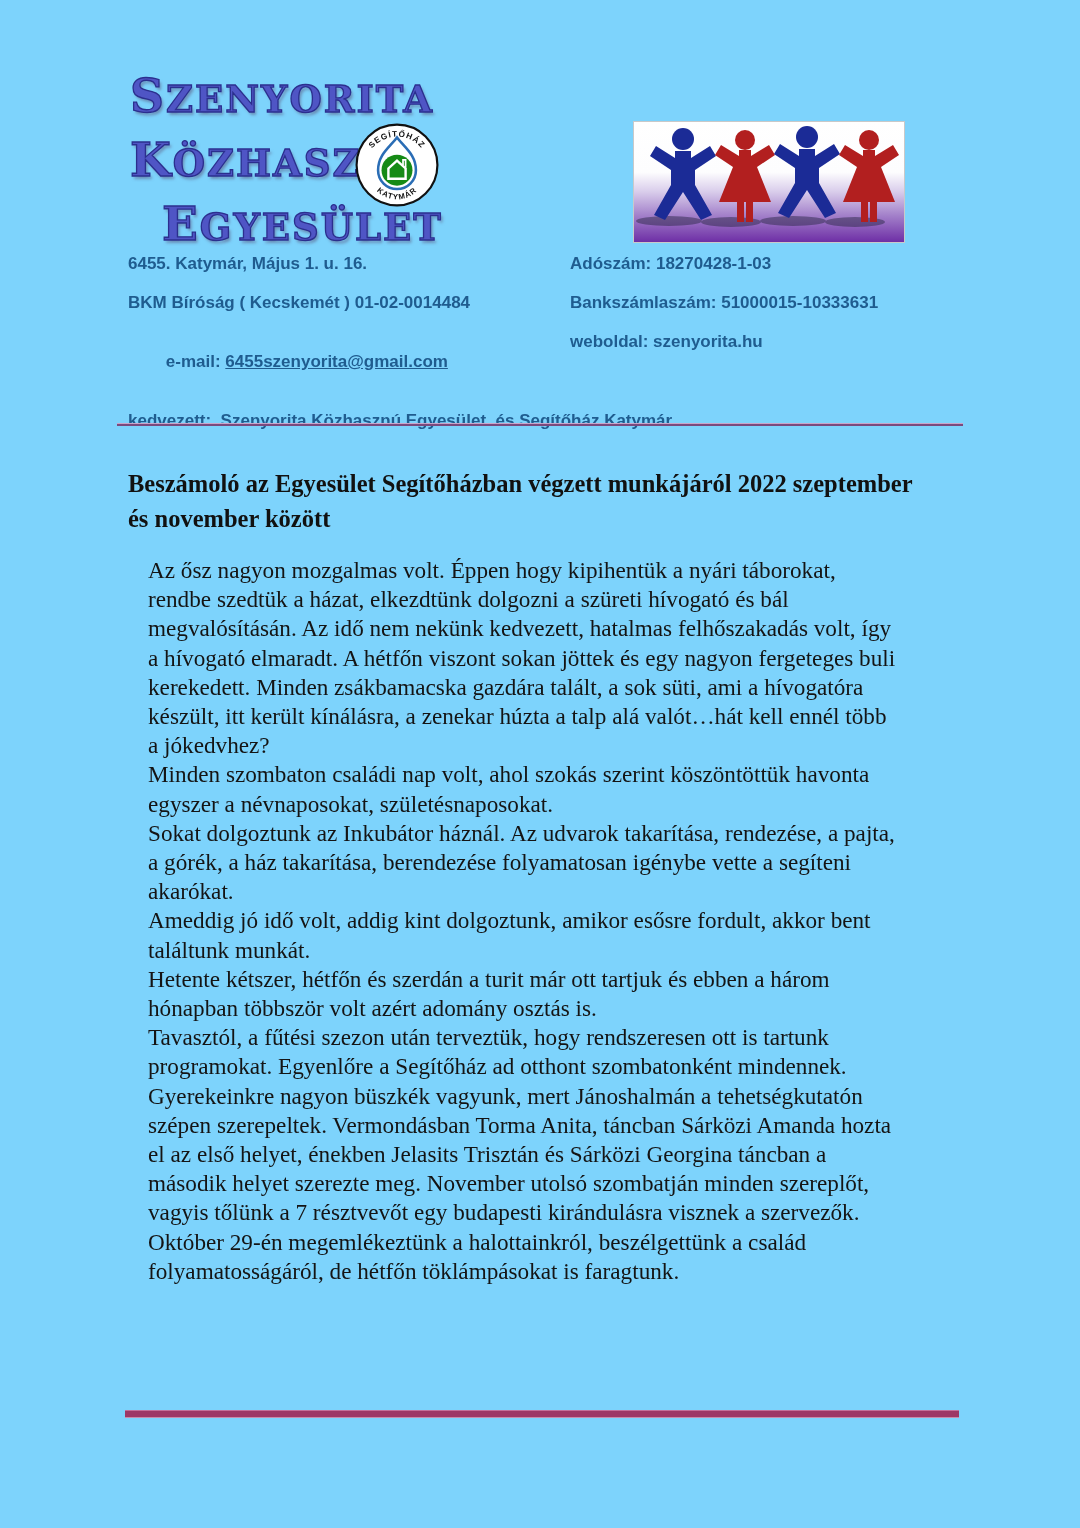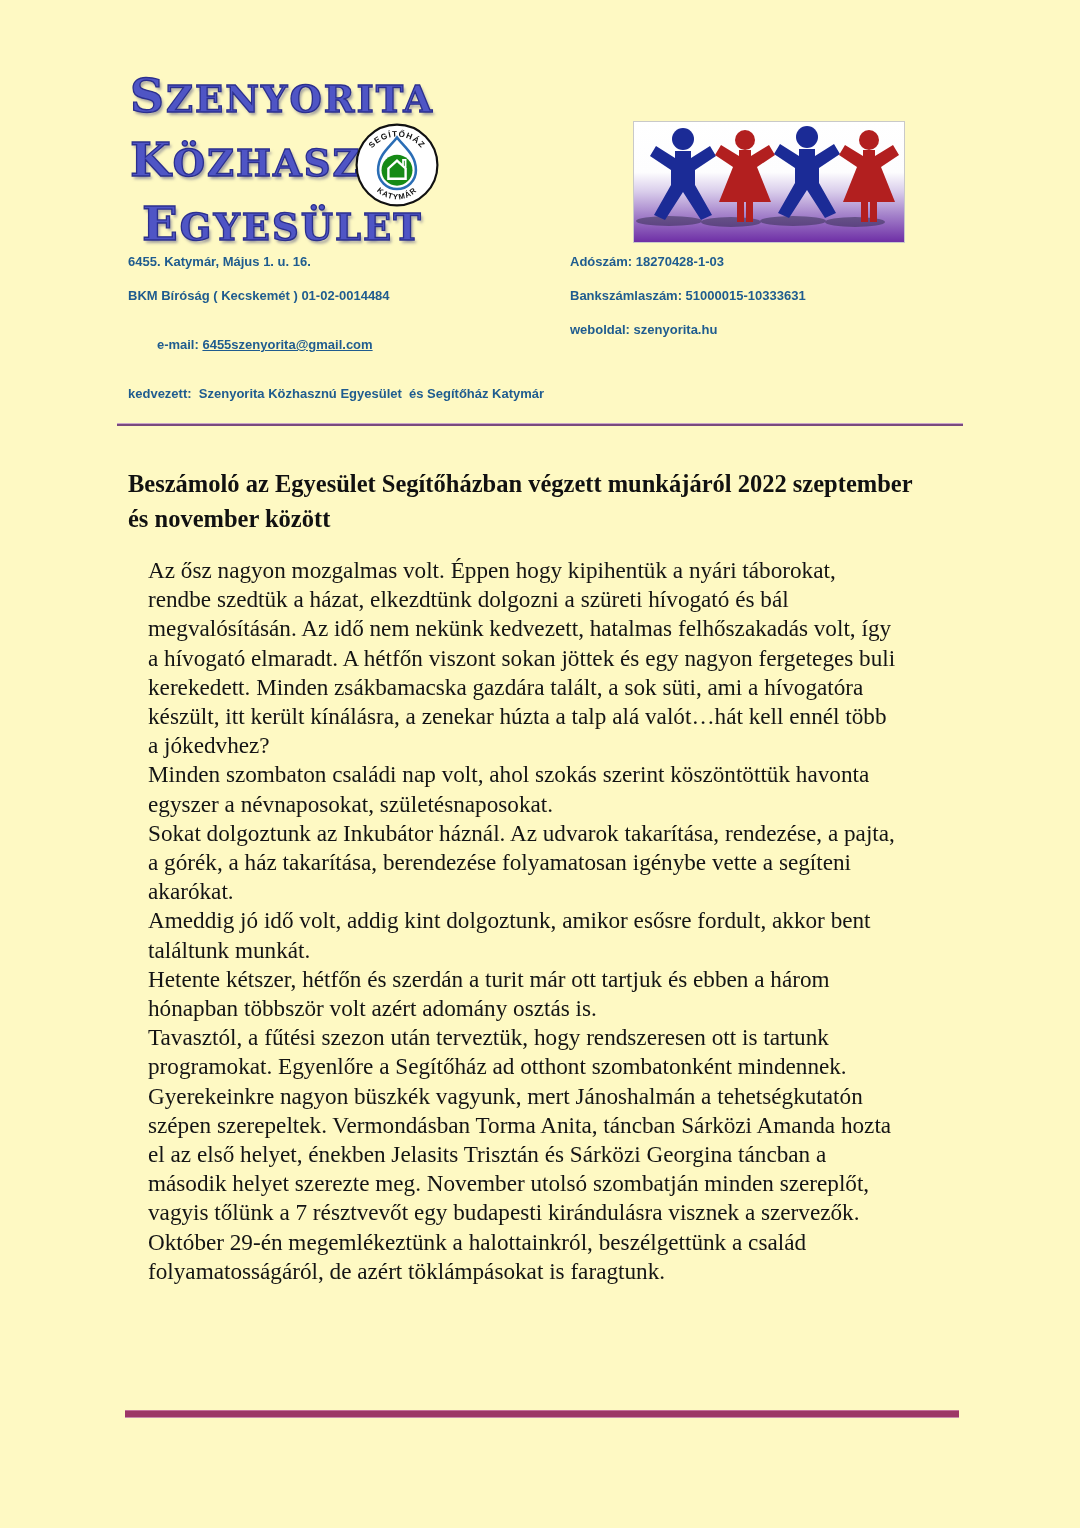--- a/index.html
+++ b/index.html
@@ -1,52 +1,52 @@
 <!DOCTYPE html>
 <html lang="hu"><head>
 <meta charset="utf-8">
 <style>
   * { margin:0; padding:0; box-sizing:border-box; }
   html,body { background:#888; }
   .page {
     position:relative;
     width:1080px; height:1528px;
     margin:0 auto;
-    background:#fef9c3;
+    background:#7dd3fc;
     overflow:hidden;
     font-family:"Liberation Serif", serif;
   }
 
   
   .logo-block { position:absolute; left:130px; top:72px; }
   .logo-line {
     display:block;
     font-family:"DejaVu Serif", serif;
     font-weight:700;
     font-size:37px;
     line-height:1.0;
     letter-spacing:2px;
     color:#4f55c5;
     -webkit-text-stroke:1.3px #2b2f8e;
     text-shadow:2px 3px 3px rgba(90,90,130,.55);
     margin-bottom:17px;
   }
   .logo-line::first-letter { font-size:47px; }
-  .logo-line.l3 { margin-left:12px; }
+  .logo-line.l3 { margin-left:32px; }
 
   .emblem { position:absolute; left:354px; top:122px; width:86px; height:86px; }
 
   .family { position:absolute; left:633px; top:121px; width:272px; height:122px; }
 
   
   .contact {
     position:absolute; left:128px; top:254px; right:110px;
     font-family:"Liberation Sans", sans-serif;
     font-weight:700;
-    font-size:13px;
+    font-size:17px;
     color:#1f5c8f;
   }
   .contact-row { display:flex; margin-bottom:19px; white-space:pre; }
   .contact-left { width:442px; }
   .email-link { color:#1f5c8f; text-decoration:underline; }
 
   
   .rule-top {
     position:absolute; left:117px; top:423px; width:846px; height:3px;
     border-top:1px solid #c9a4c9;
@@ -189,18 +189,18 @@
       <div class="body-line">Hetente kétszer, hétfőn és szerdán a turit már ott tartjuk és ebben a három</div>
       <div class="body-line">hónapban többször volt azért adomány osztás is.</div>
       <div class="body-line">Tavasztól, a fűtési szezon után terveztük, hogy rendszeresen ott is tartunk</div>
       <div class="body-line">programokat. Egyenlőre a Segítőház ad otthont szombatonként mindennek.</div>
       <div class="body-line">Gyerekeinkre nagyon büszkék vagyunk, mert Jánoshalmán a tehetségkutatón</div>
       <div class="body-line">szépen szerepeltek. Vermondásban Torma Anita, táncban Sárközi Amanda hozta</div>
       <div class="body-line">el az első helyet, énekben Jelasits Trisztán és Sárközi Georgina táncban a</div>
       <div class="body-line">második helyet szerezte meg. November utolsó szombatján minden szereplőt,</div>
       <div class="body-line">vagyis tőlünk a 7 résztvevőt egy budapesti kirándulásra visznek a szervezők.</div>
       <div class="body-line">Október 29-én megemlékeztünk a halottainkról, beszélgettünk a család</div>
-      <div class="body-line">folyamatosságáról, de azért töklámpásokat is faragtunk.</div>
+      <div class="body-line">folyamatosságáról, de hétfőn töklámpásokat is faragtunk.</div>
     </div>
 
   <div class="rule-bottom" style="background:#9d3766;"></div>
 
 </div>
 
 </body></html>

